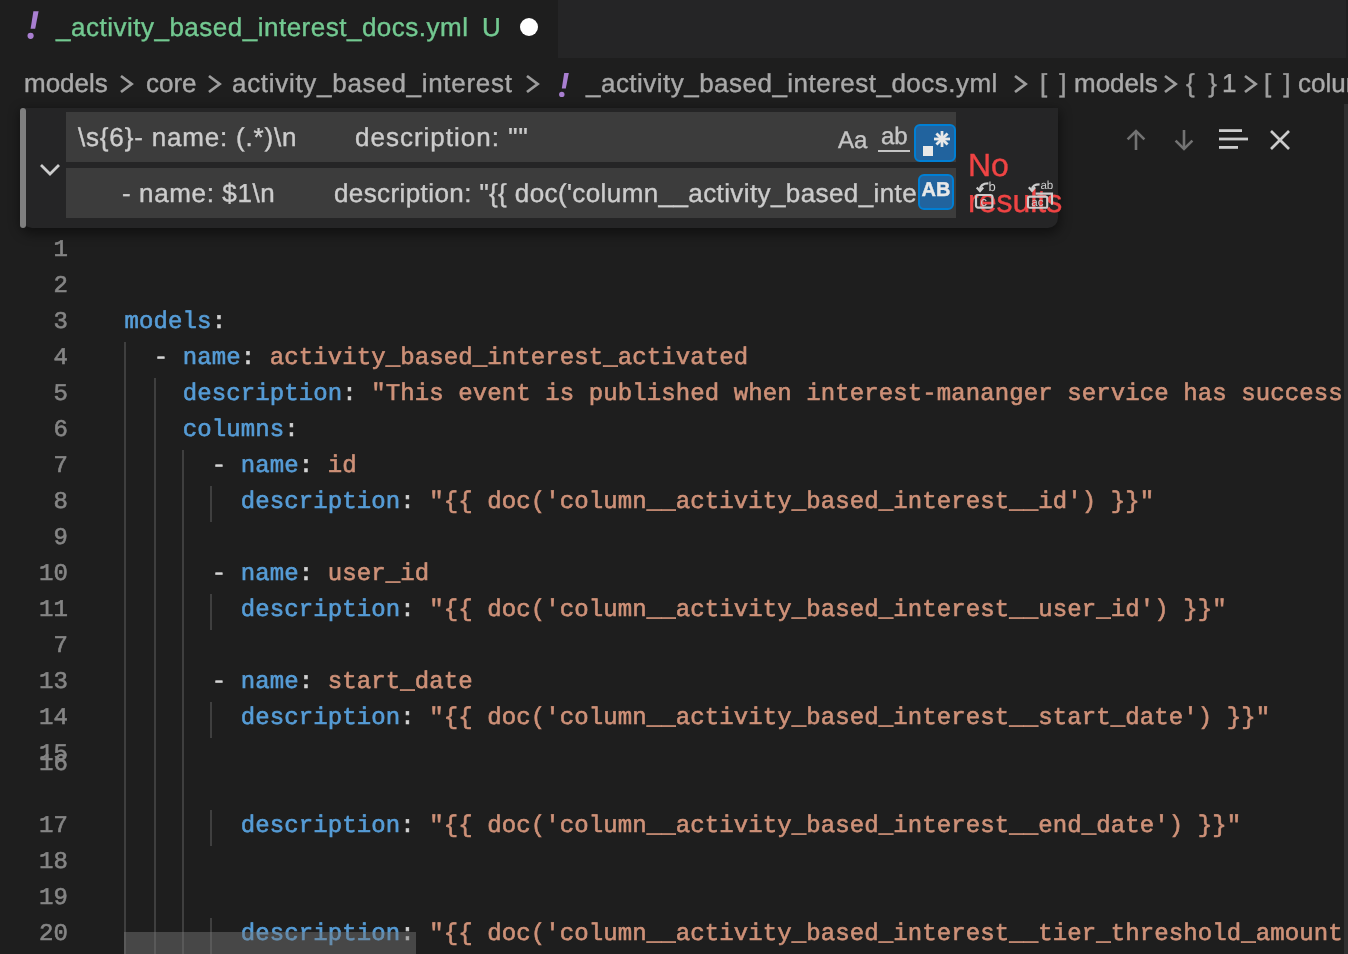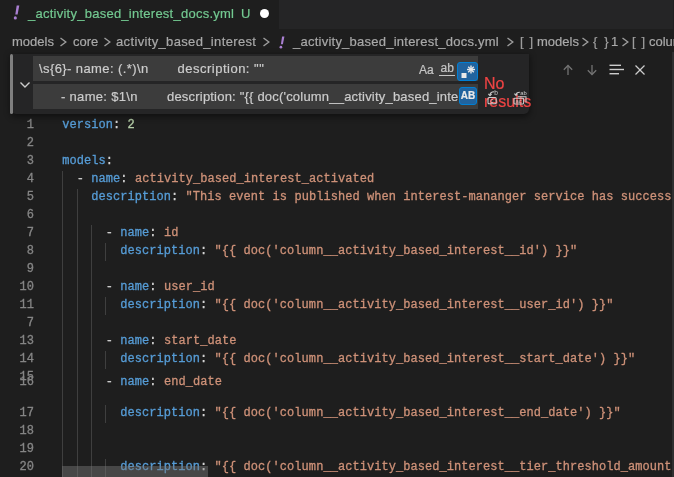--- a/index.html
+++ b/index.html
@@ -107,36 +107,36 @@
   <span class="chev" style="left:620px">
       <svg width="10" height="10" viewBox="0 0 10 10">
         <path d="M2.5 1 L7.8 5 L2.5 9" stroke="#9d9d9d" stroke-width="1.4" fill="none"></path>
       </svg>
     </span>
   <span class="bc" style="left:632px;color:#9d9d9d;letter-spacing:1.2px">[ ]</span>
   <span class="bc" style="left:649px">columns</span>
 </div>
 
 <div class="abs" id="code">
-  <div class="row" style="top:0"><span class="ln">1</span><span class="ct"><span class="k">version</span><span class="p">:</span> <span class="n">2</span></span></div>
+  <div class="row" style="top:0"><span class="ln">1</span></div>
   <div class="row" style="top:18px"><span class="ln">2</span></div>
   <div class="row" style="top:36px"><span class="ln">3</span><span class="ct"><span class="k">models</span><span class="p">:</span></span></div>
   <div class="row" style="top:54px"><span class="ln">4</span><span class="ct">  <span class="p">- </span><span class="k">name</span><span class="p">:</span> <span class="s">activity_based_interest_activated</span></span></div>
   <div class="row" style="top:72px"><span class="ln">5</span><span class="ct">    <span class="k">description</span><span class="p">:</span> <span class="s">"This event is published when interest-mananger service has successfully activated interest"</span></span></div>
-  <div class="row" style="top:90px"><span class="ln">6</span></div>
+  <div class="row" style="top:90px"><span class="ln">6</span><span class="ct">    <span class="k">columns</span><span class="p">:</span></span></div>
   <div class="row" style="top:108px"><span class="ln">7</span><span class="ct">      <span class="p">- </span><span class="k">name</span><span class="p">:</span> <span class="s">id</span></span></div>
   <div class="row" style="top:126px"><span class="ln">8</span><span class="ct">        <span class="k">description</span><span class="p">:</span> <span class="s">"{{ doc('column__activity_based_interest__id') }}"</span></span></div>
   <div class="row" style="top:144px"><span class="ln">9</span></div>
   <div class="row" style="top:162px"><span class="ln">10</span><span class="ct">      <span class="p">- </span><span class="k">name</span><span class="p">:</span> <span class="s">user_id</span></span></div>
   <div class="row" style="top:180px"><span class="ln">11</span><span class="ct">        <span class="k">description</span><span class="p">:</span> <span class="s">"{{ doc('column__activity_based_interest__user_id') }}"</span></span></div>
   <div class="row" style="top:198px"><span class="ln">7</span></div>
   <div class="row" style="top:216px"><span class="ln">13</span><span class="ct">      <span class="p">- </span><span class="k">name</span><span class="p">:</span> <span class="s">start_date</span></span></div>
   <div class="row" style="top:234px"><span class="ln">14</span><span class="ct">        <span class="k">description</span><span class="p">:</span> <span class="s">"{{ doc('column__activity_based_interest__start_date') }}"</span></span></div>
   <div class="row" style="top:252px"><span class="ln">15</span></div>
-  <div class="row" style="top:257px"><span class="ln">16</span><span class="ct">      <span class="p">- </span><span class="k">name</span><span class="p">:</span> <span class="s">end_date</span></span></div>
+  <div class="row" style="top:257px"><span class="ln">16</span></div>
   <div class="row" style="top:288px"><span class="ln">17</span><span class="ct">        <span class="k">description</span><span class="p">:</span> <span class="s">"{{ doc('column__activity_based_interest__end_date') }}"</span></span></div>
   <div class="row" style="top:306px"><span class="ln">18</span></div>
   <div class="row" style="top:324px"><span class="ln">19</span></div>
   <div class="row" style="top:342px"><span class="ln">20</span><span class="ct">        <span class="k">description</span><span class="p">:</span> <span class="s">"{{ doc('column__activity_based_interest__tier_threshold_amount') }}"</span></span></div>
 </div>
 
 <div class="abs guide" style="left:62px;top:171px;height:306px"></div>
 <div class="abs guide" style="left:77px;top:189px;height:288px"></div>
 <div class="abs guide" style="left:91px;top:225px;height:252px"></div>
 <div class="abs guide" style="left:105px;top:243px;height:18px"></div>

